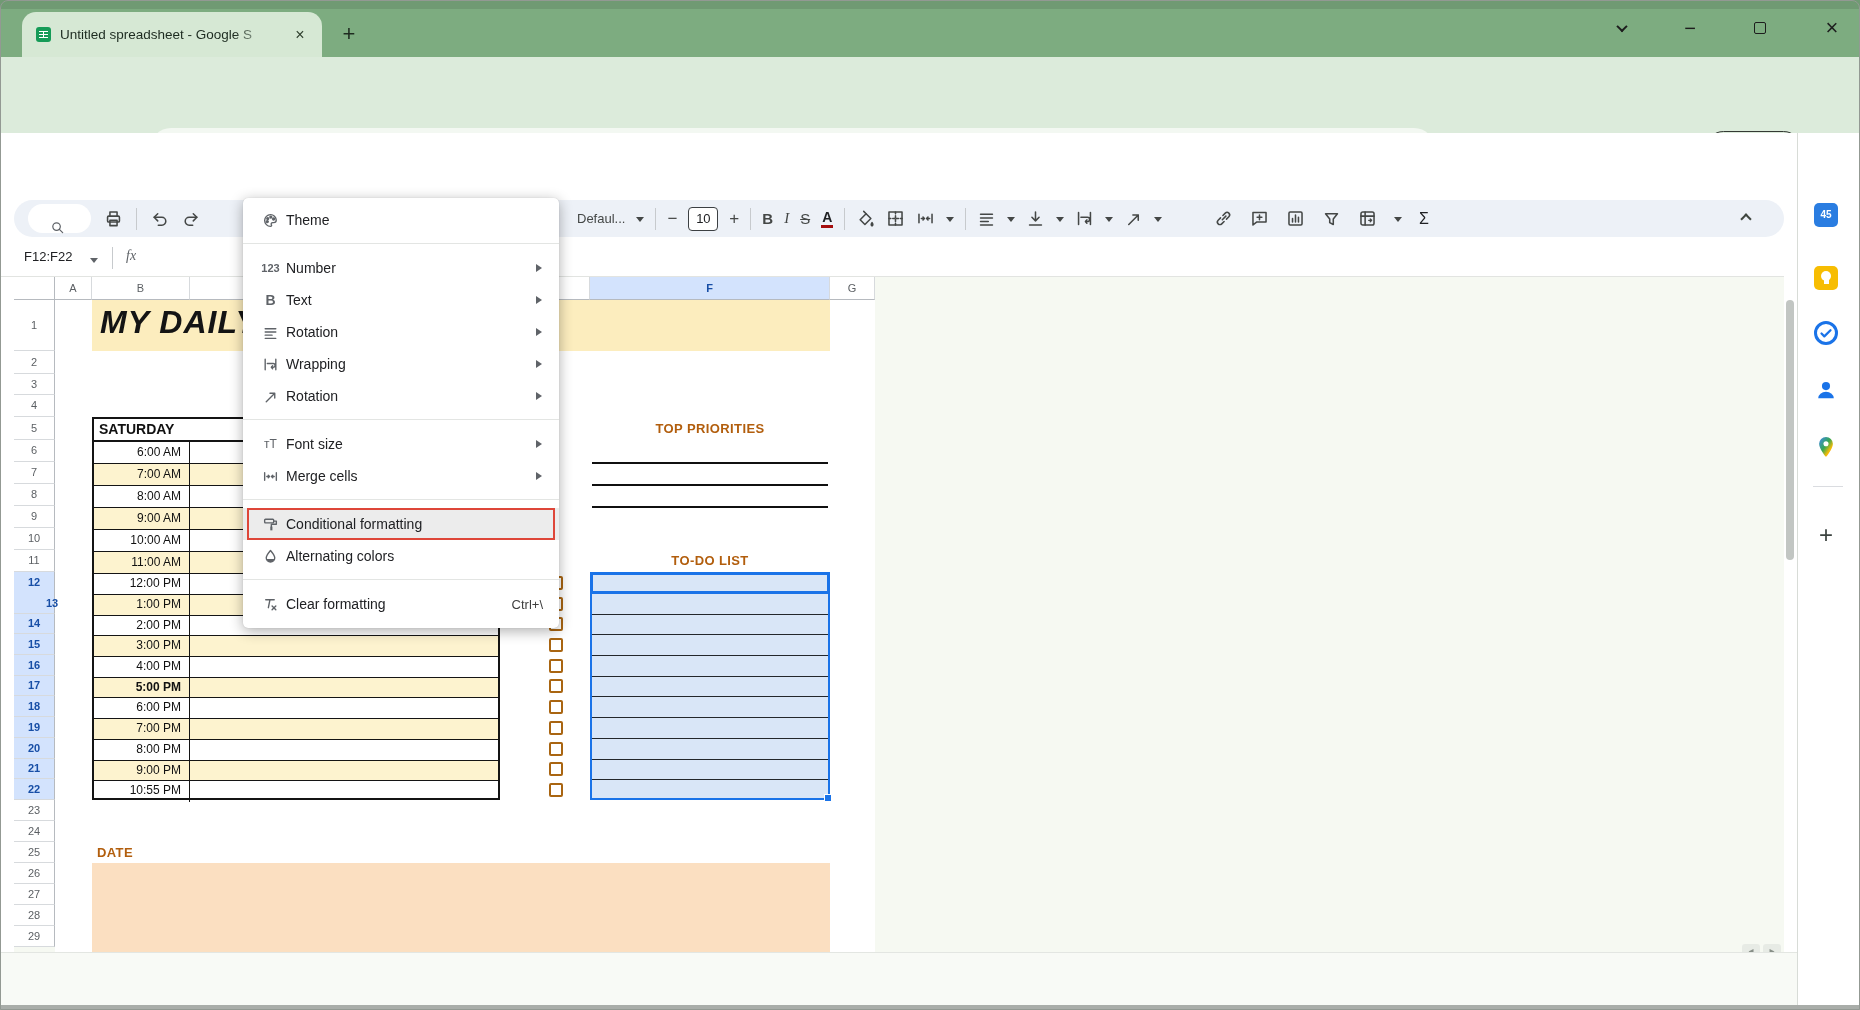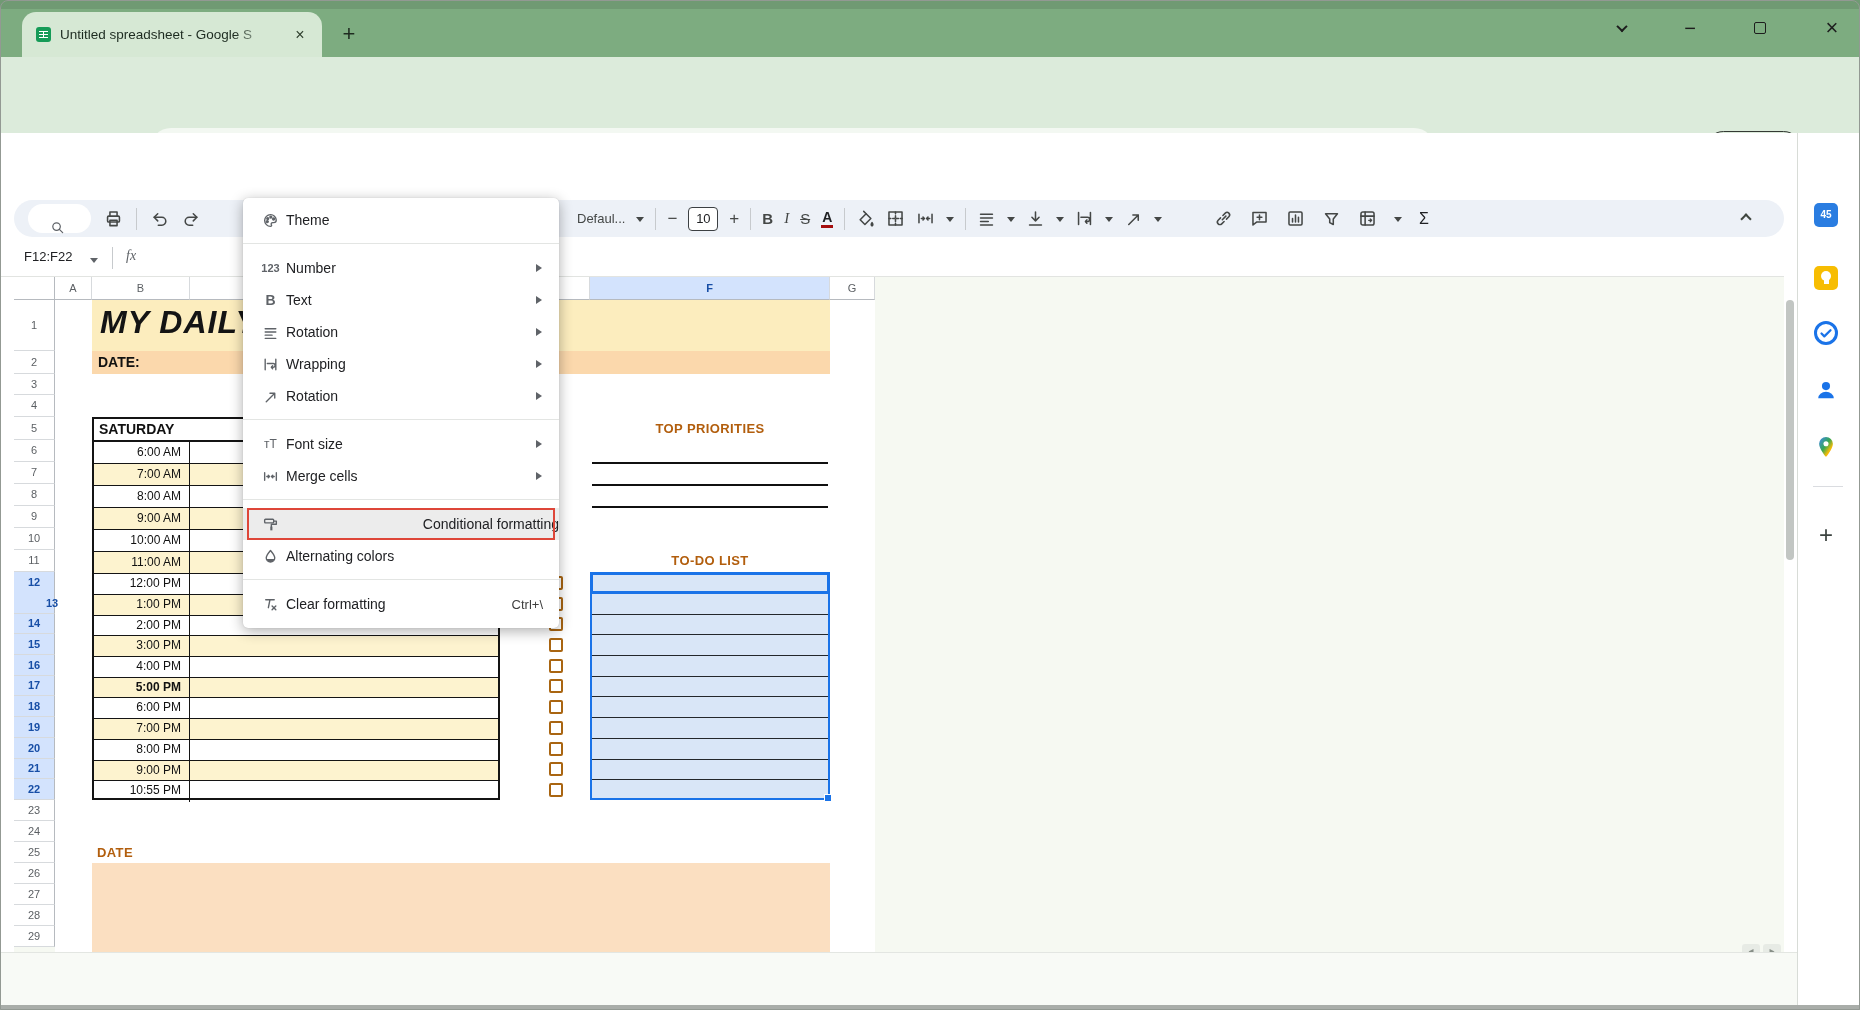--- a/index.html
+++ b/index.html
@@ -402,23 +402,20 @@
       <div class="rowhead" style="top: 842px; height: 21px; line-height: 20px;">25</div>
       <div class="rowhead" style="top: 863px; height: 21px; line-height: 20px;">26</div>
       <div class="rowhead" style="top: 884px; height: 21px; line-height: 20px;">27</div>
       <div class="rowhead" style="top: 905px; height: 21px; line-height: 20px;">28</div>
       <div class="rowhead" style="top: 926px; height: 21px; line-height: 20px;">29</div>
     </div>
 
   <div class="band-title">
     <span class="sheet-title">MY DAILY</span>
   </div>
-  <div class="band-date">
-    <span class="date-label">DATE:</span>
-  </div>
 
   <div class="schedule">
     <div class="sched-head">SATURDAY</div>
     <div id="schedrows">
         <div class="srow" style="top: 23px; height: 22px;">
           <span class="t" style="line-height: 20px;">6:00 AM</span>
         </div>
         <div class="srow" style="top: 45px; height: 22px; background: rgb(253, 243, 207);">
           <span class="t" style="line-height: 20px;">7:00 AM</span>
         </div>
@@ -576,21 +573,21 @@
         <div class="fitem" style="top: 262px;">
           <span class="mic">
             <svg viewBox="0 0 16 16" width="100%" height="100%" fill="none" stroke="currentColor" stroke-width="1.3" stroke-linecap="round" stroke-linejoin="round">
               <path d="M2.5 4.5v7M13.5 4.5v7M4.5 8h2.6M8.9 8h2.6M7.1 8 5.9 6.8M7.1 8 5.9 9.2M8.9 8l1.2-1.2M8.9 8l1.2 1.2"></path>
             </svg>
           </span>
           <span class="lbl">Merge cells</span>
           <span class="subarrow"></span>
         </div>
         <div class="fdivider" style="top: 301px;"></div>
-        <div class="fitem fhl" style="top: 310px; justify-content: space-between;">
+        <div class="fitem fhl" style="top: 310px;">
           <span class="mic">
             <svg viewBox="0 0 16 16" width="100%" height="100%" fill="none" stroke="currentColor" stroke-width="1.3" stroke-linecap="round" stroke-linejoin="round">
               <rect x="2.5" y="3" width="8.5" height="3.5" rx=".8"></rect>
               <path d="M11 4.8h2.5v3H8.8v2.2"></path>
               <rect x="7.8" y="10" width="2" height="3.5" fill="currentColor" stroke="none"></rect>
             </svg>
           </span>
           <span class="lbl">Conditional formatting</span>
         </div>
         <div class="fitem" style="top: 342px;">

